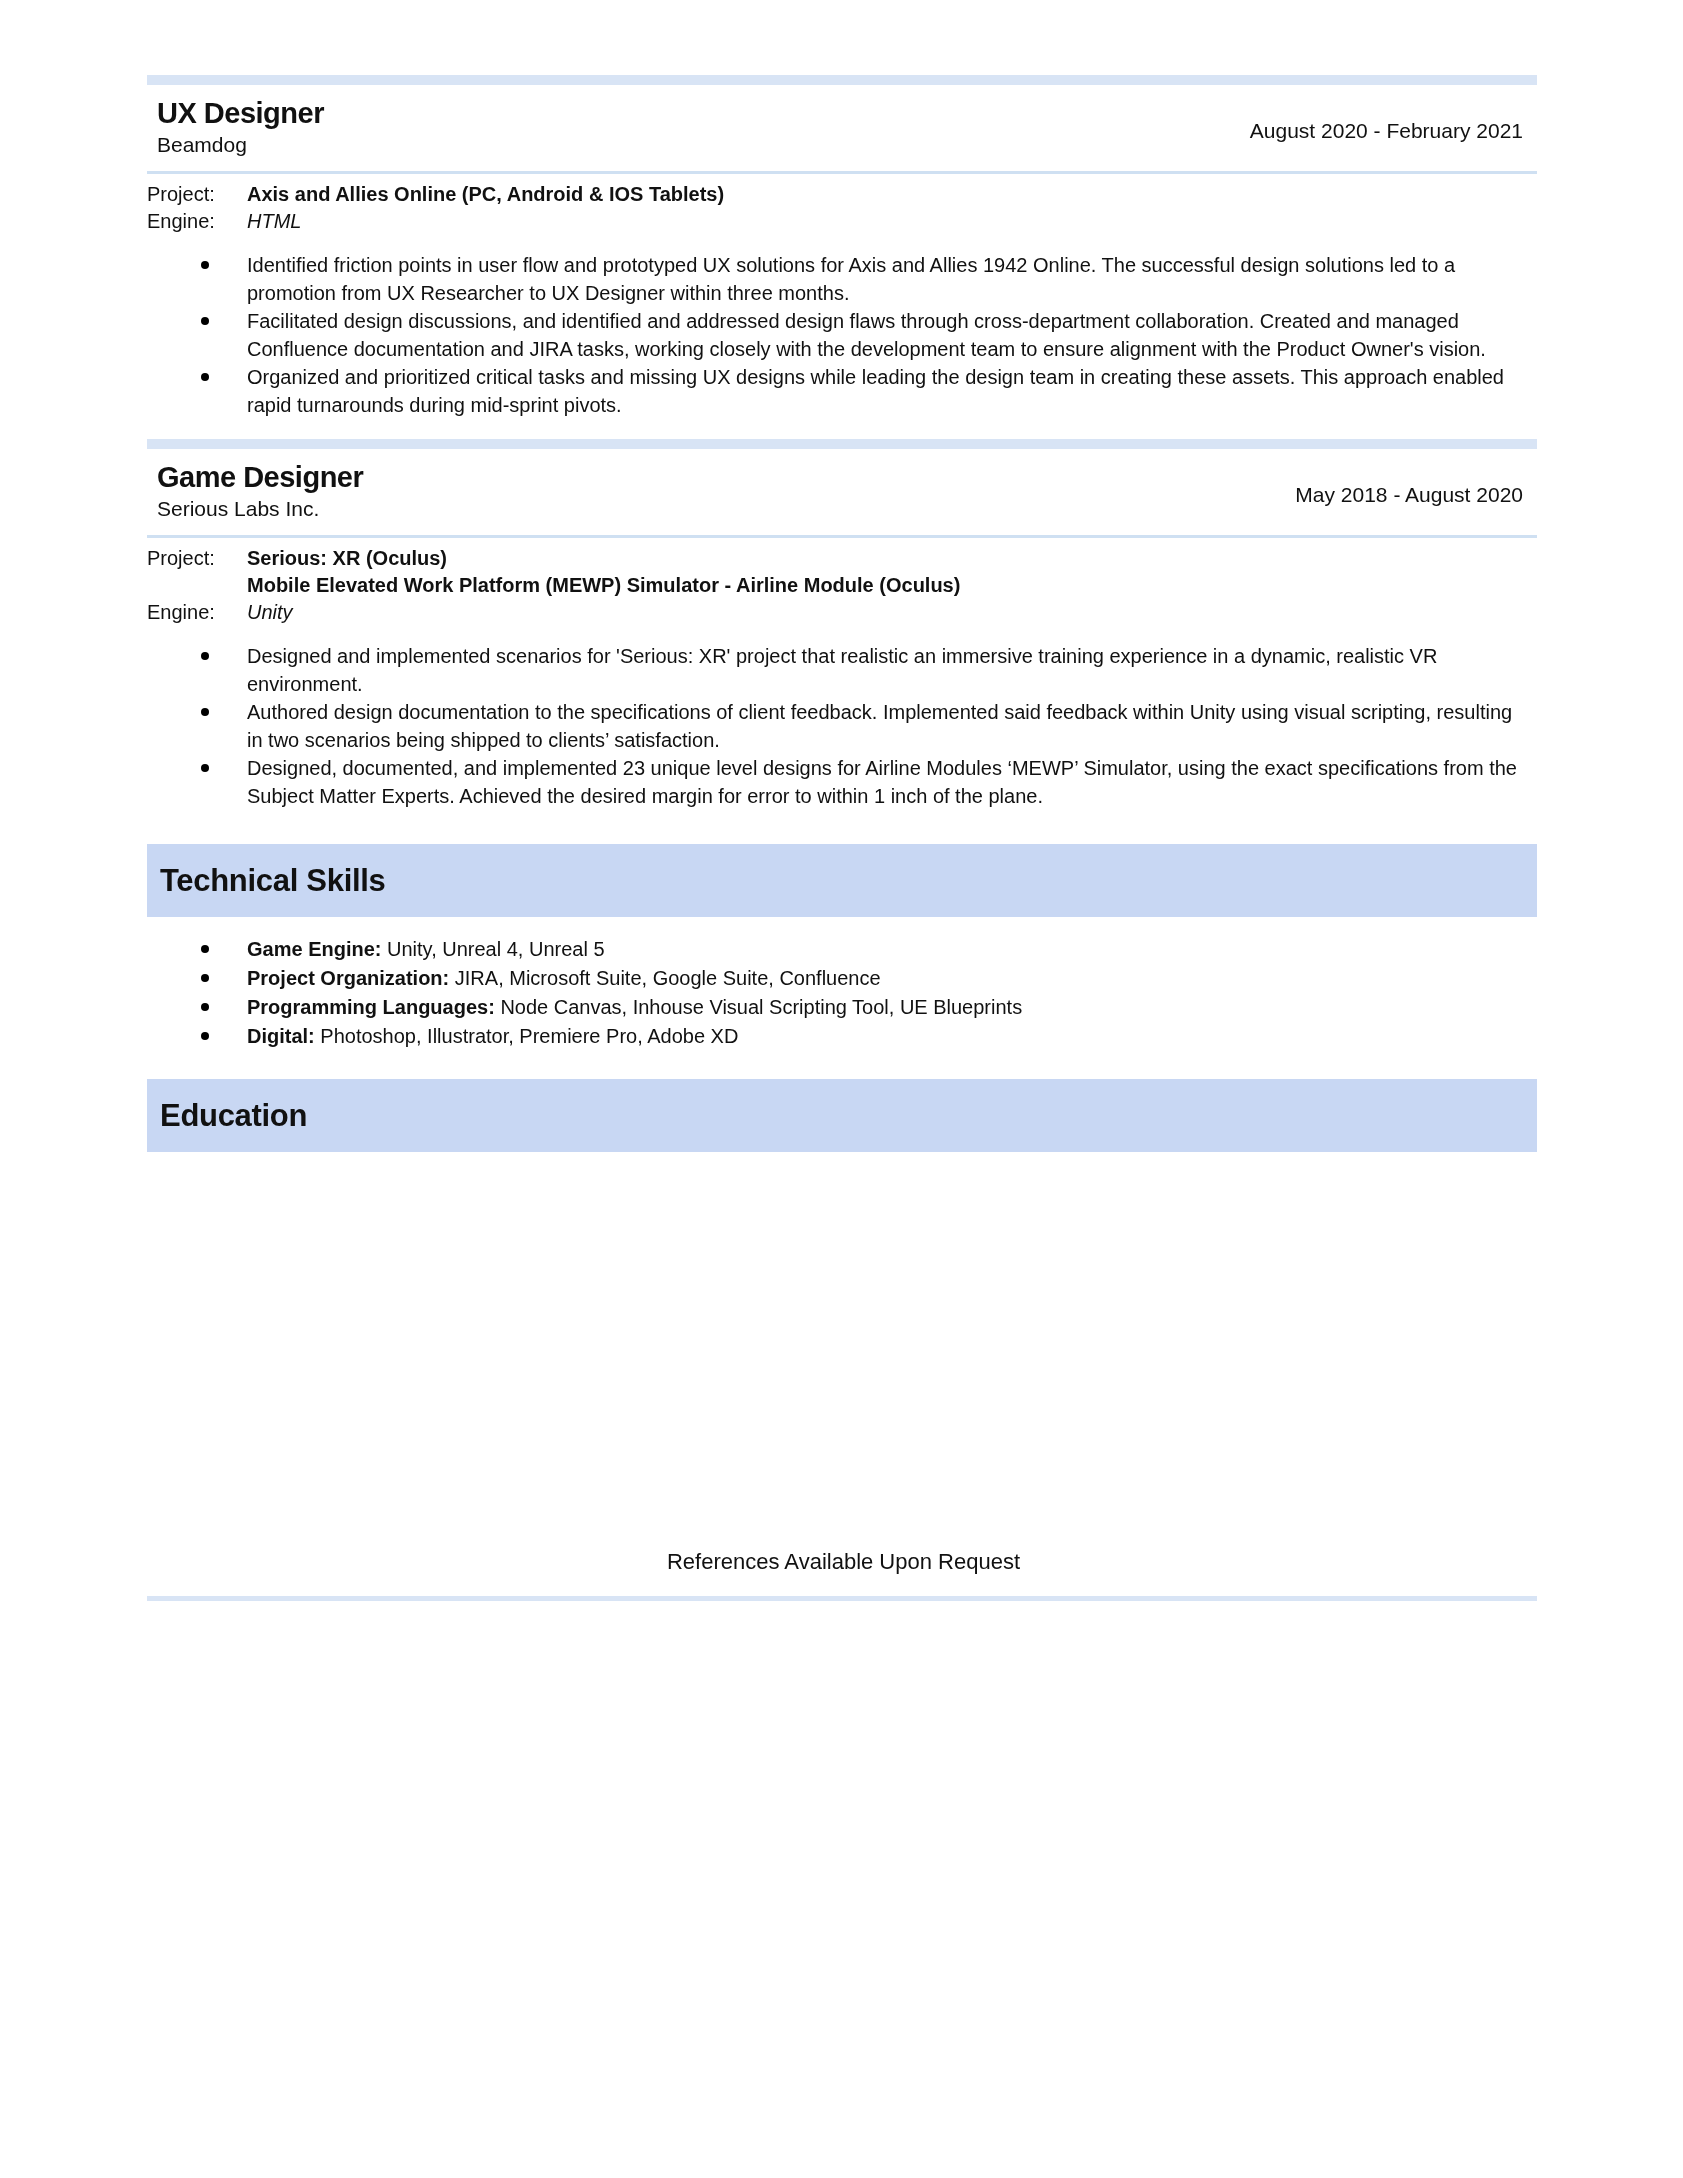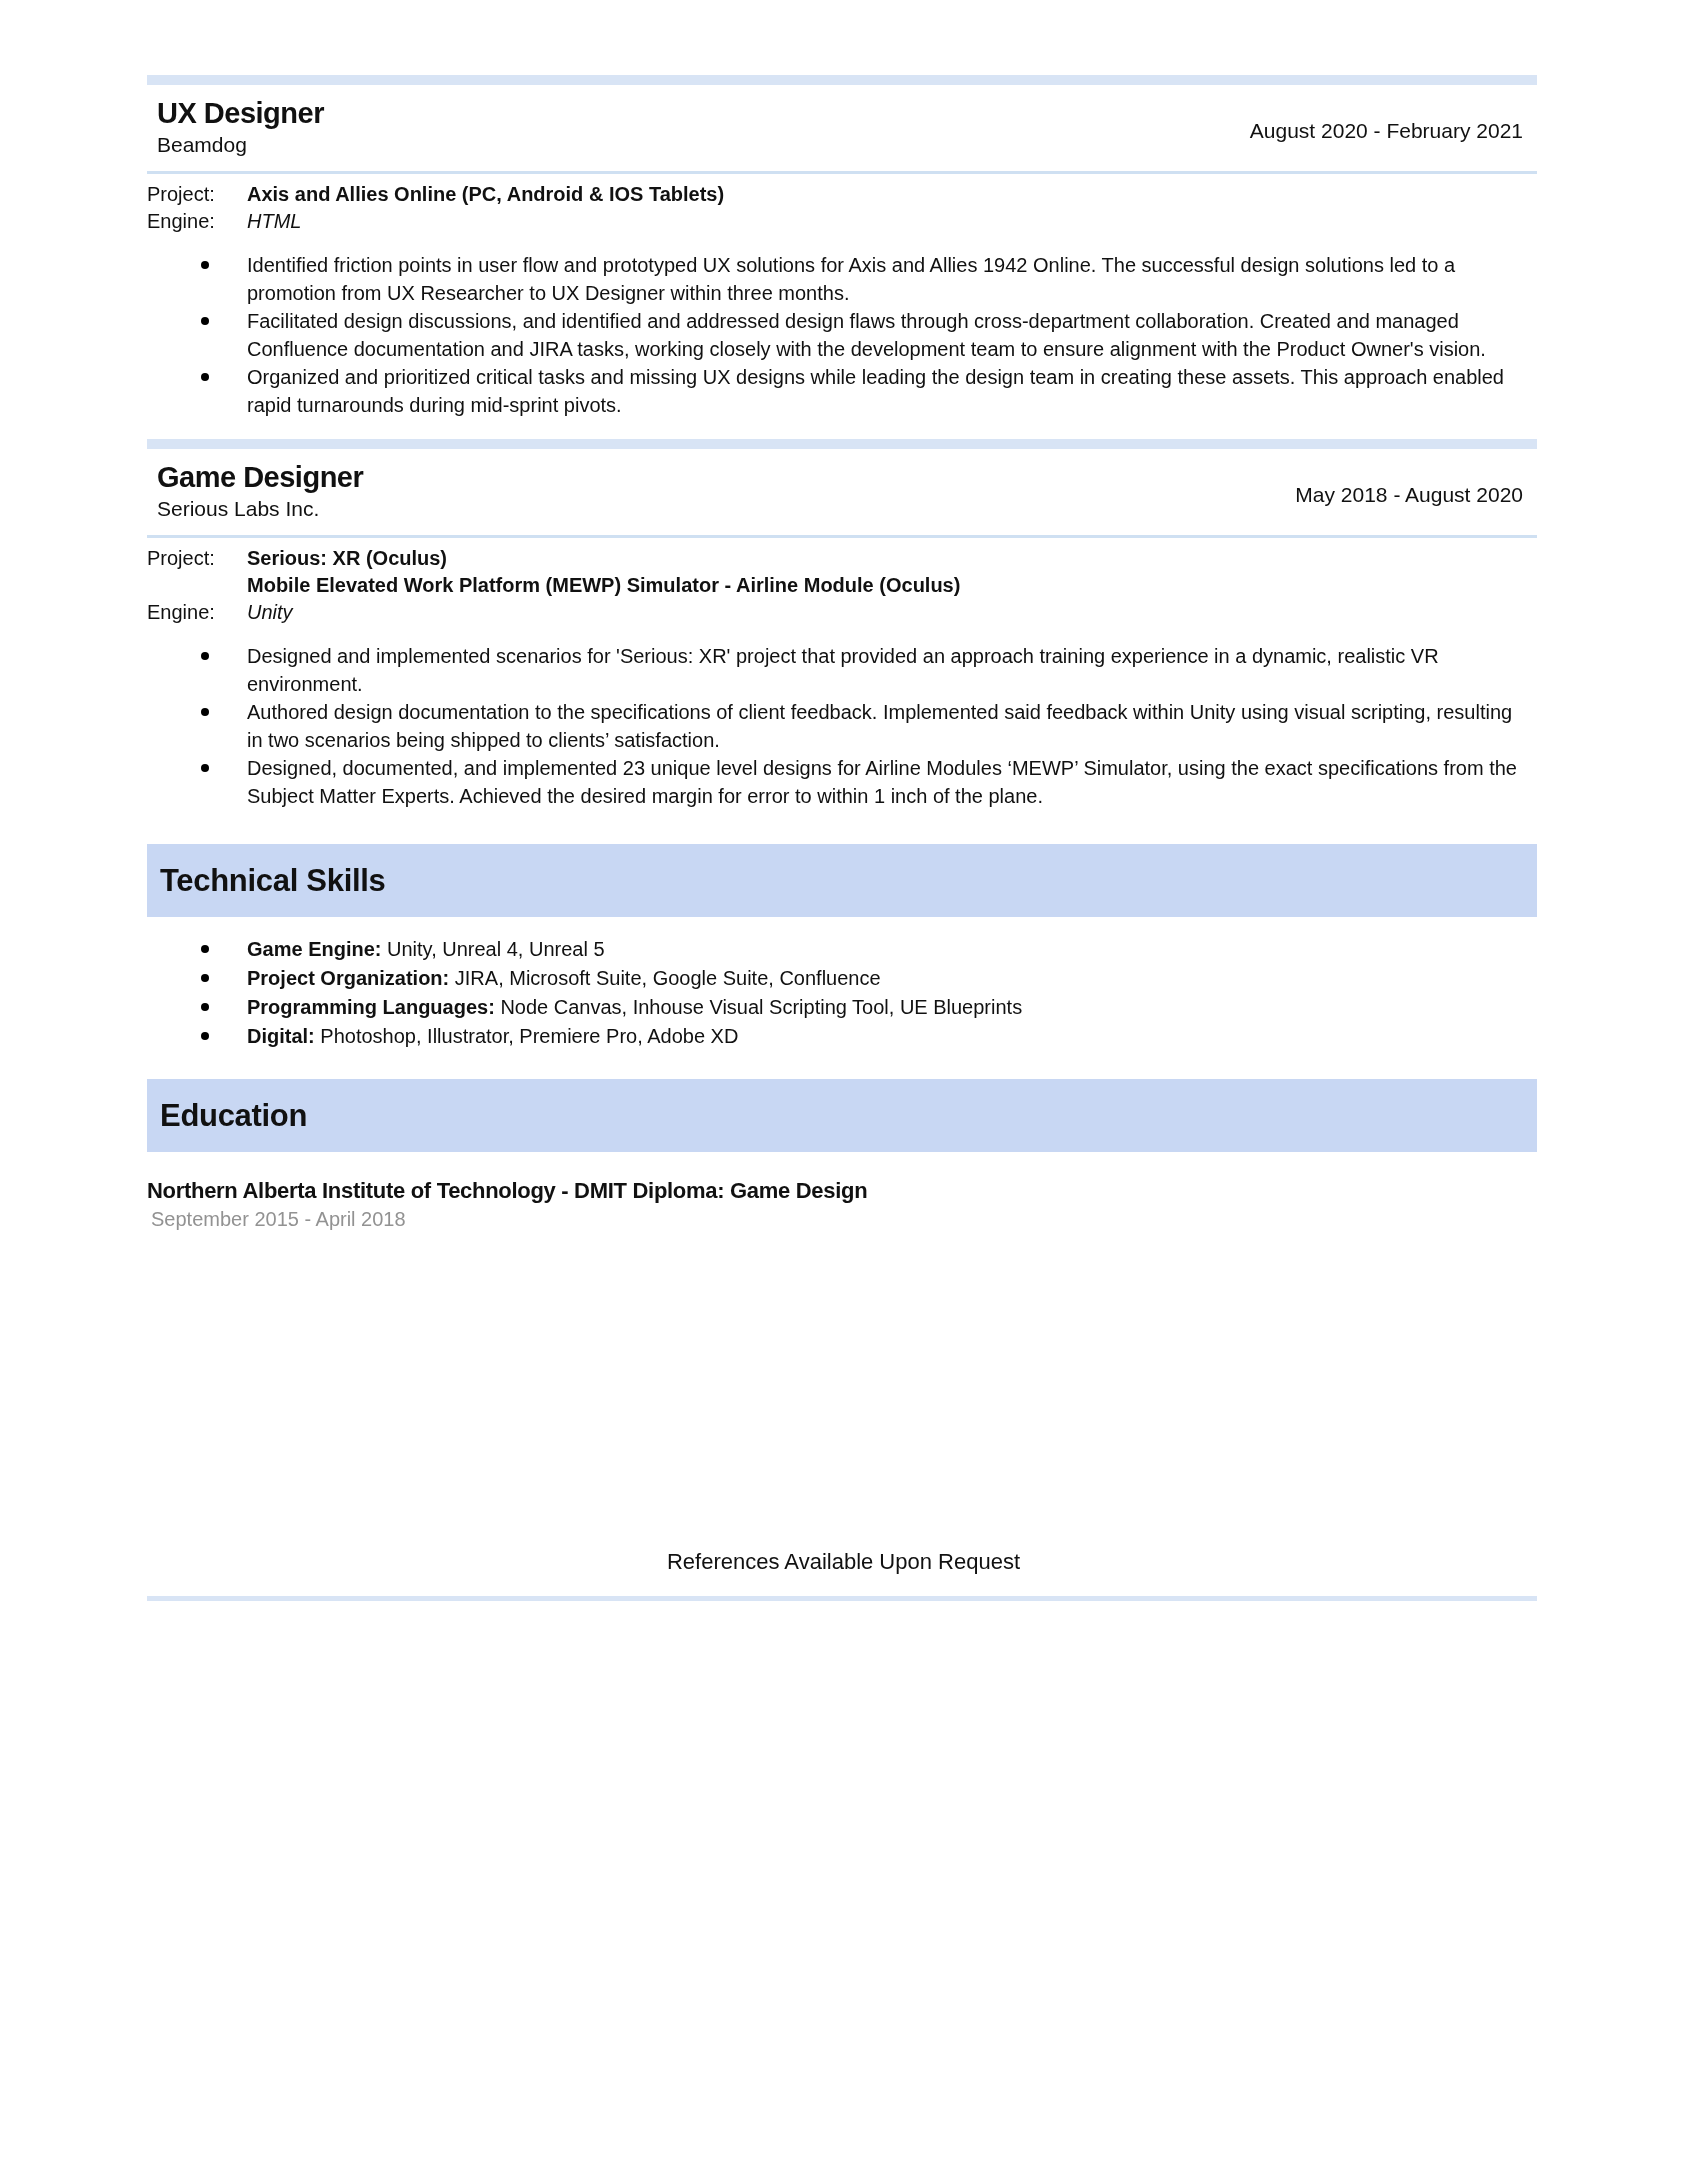--- a/index.html
+++ b/index.html
@@ -114,44 +114,40 @@
           <div>Mobile Elevated Work Platform (MEWP) Simulator - Airline Module (Oculus)</div>
         </div>
       </div>
       <div class="meta-row">
         <div class="meta-label">Engine:</div>
         <div class="meta-value italic">Unity</div>
       </div>
     </div>
 
     <ul class="bullets">
-      <li>Designed and implemented scenarios for 'Serious: XR' project that provided an approach training experience in a dynamic, realistic VR environment.</li>
+      <li>Designed and implemented scenarios for 'Serious: XR' project that realistic an immersive training experience in a dynamic, realistic VR environment.</li>
       <li>Authored design documentation to the specifications of client feedback. Implemented said feedback within Unity using visual scripting, resulting in two scenarios being shipped to clients’ satisfaction.</li>
       <li>Designed, documented, and implemented 23 unique level designs for Airline Modules ‘MEWP’ Simulator, using the exact specifications from the Subject Matter Experts. Achieved the desired margin for error to within 1 inch of the plane.</li>
     </ul>
 
     <div class="banner banner-skills">
       <div class="banner-title">Technical Skills</div>
     </div>
 
     <ul class="bullets skills">
       <li><span class="bold">Game Engine:</span> <span>Unity, Unreal 4, Unreal 5</span></li>
       <li><span class="bold">Project Organization:</span> <span>JIRA, Microsoft Suite, Google Suite, Confluence</span></li>
       <li><span class="bold">Programming Languages:</span> <span>Node Canvas, Inhouse Visual Scripting Tool, UE Blueprints</span></li>
       <li><span class="bold">Digital:</span> <span>Photoshop, Illustrator, Premiere Pro, Adobe XD</span></li>
     </ul>
 
     <div class="banner banner-education">
       <div class="banner-title">Education</div>
     </div>
 
-    <div class="edu-entry first">
-      <div class="edu-title">Northern Alberta Institute of Technology - DMIT Diploma: Game Design</div>
-      <div class="edu-dates">September 2015 - April 2018</div>
-    </div>
 
 
   </div>
 
   <div class="footer">References Available Upon Request</div>
   <div class="bottombar"></div>
 </div>
 
 
 </body></html>

